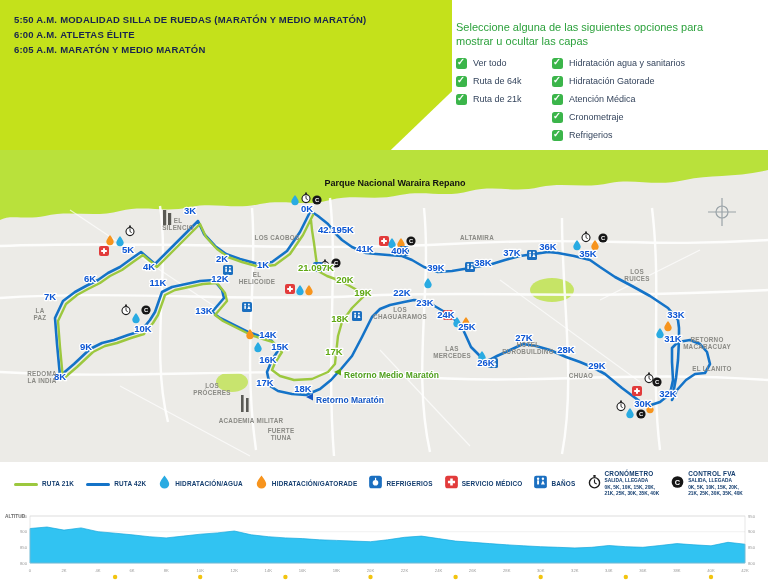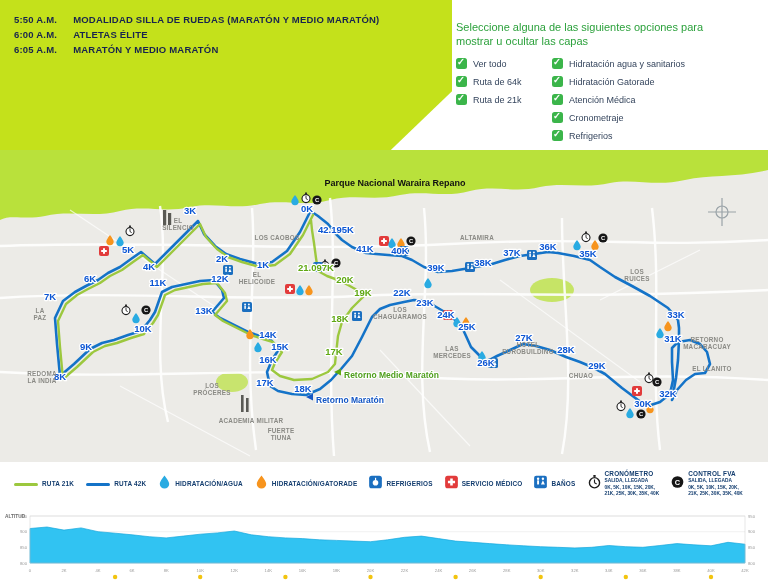--- a/index.html
+++ b/index.html
@@ -5,30 +5,30 @@
   html,body{margin:0;padding:0;background:#fff}
   .stage{position:relative;width:768px;height:584px;overflow:hidden;background:#fff;
          font-family:"Liberation Sans",sans-serif}
 
   
   .hero{position:absolute;left:0;top:0;width:452px;height:152px;background:var(--lime,#c4e11b);
         clip-path:polygon(0 0,100% 0,100% 60%,86% 100%,0 100%);
         padding:10px 0 0 14px;box-sizing:border-box}
   .hero-title{font-size:15px;font-weight:800;color:var(--navy-title,#2430c9);letter-spacing:.3px;margin-bottom:13px}
   .sched .row{font-size:9.5px;color:var(--navy,#18244f);margin:4px 0;letter-spacing:.2px}
-  .sched .t{font-weight:800;margin-right:16px}
+  .sched .t{font-weight:800;margin-right:3px}
   .sched .d{font-weight:600}
 
   
   .layers{position:absolute;left:456px;top:20px;width:306px}
   .instruction{color:var(--green-text,#2ca13c);font-size:11px;line-height:1.3;width:268px}
   .cols{display:flex;margin-top:9px}
   .col1{width:96px}
   .col2{flex:1}
-  .opt{display:flex;align-items:flex-end;margin:0 0 7px;cursor:pointer}
+  .opt{display:flex;align-items:center;margin:0 0 7px;cursor:pointer}
   .cb{width:11px;height:11px;border-radius:2.5px;background:var(--cb,#3bb54a);display:inline-block;
       position:relative;margin-right:6px;flex:none}
   .cb.on::after{content:"✓";position:absolute;left:1px;top:-1.5px;font-size:9.5px;font-weight:700;color:#fff}
   .opt-label{font-size:9px;color:#35455d}
 
   
   .map{position:absolute;left:0;top:150px}
   .place{fill:#8a8a85;font-size:6.3px;font-weight:700;letter-spacing:.25px}
   .km{font-size:9.5px;font-weight:800;stroke:#fff;stroke-width:2.4;paint-order:stroke;stroke-linejoin:round}
   .ret{font-size:8.5px;font-weight:800;stroke:#fff;stroke-width:2.2;paint-order:stroke}

